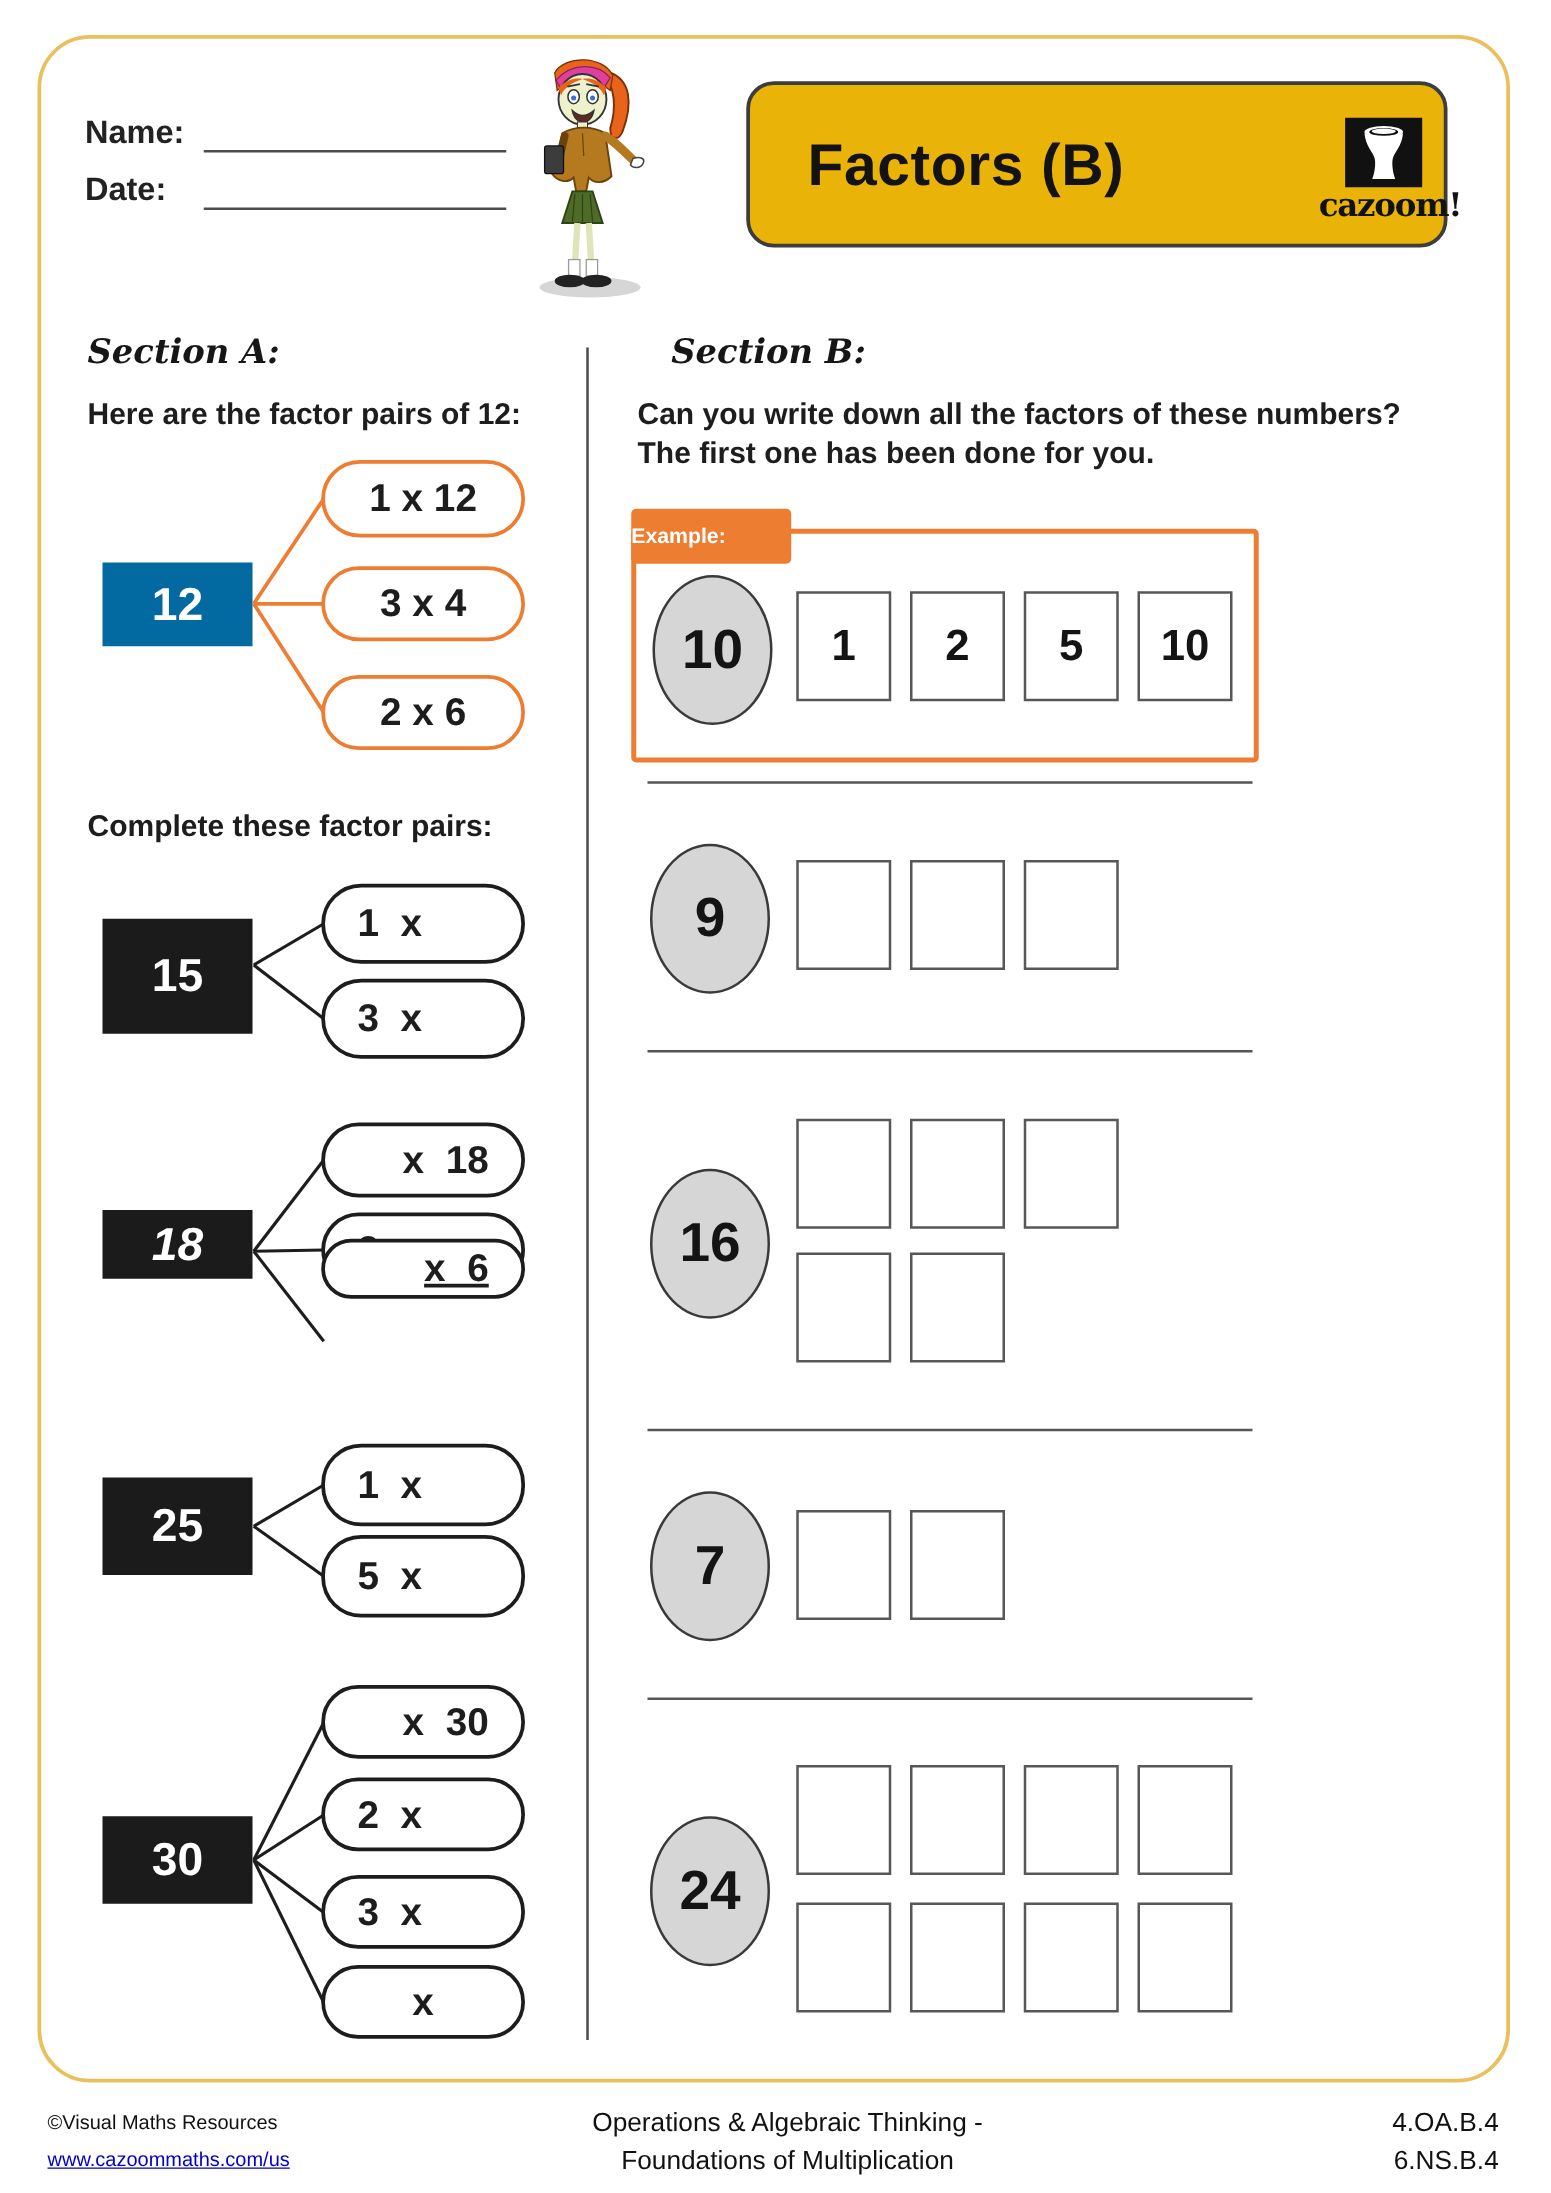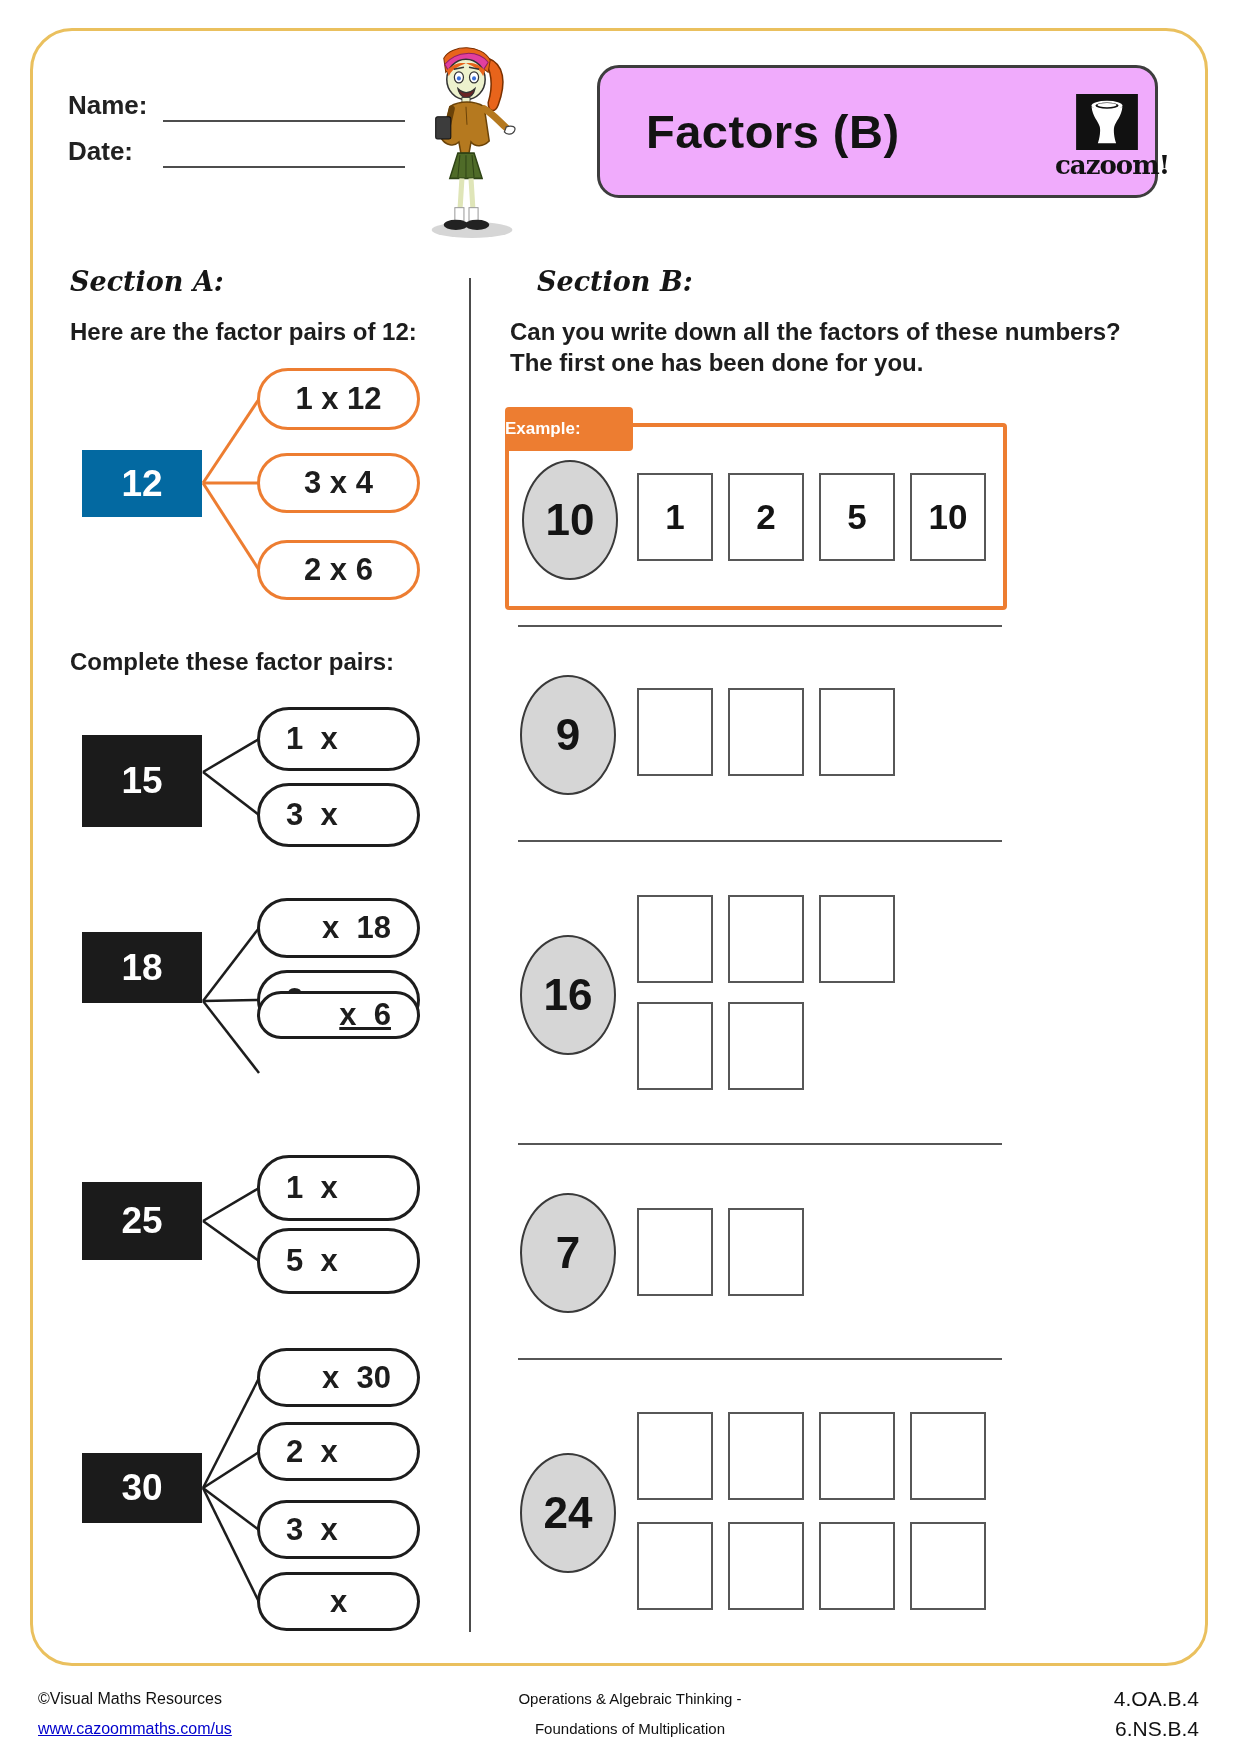--- a/index.html
+++ b/index.html
@@ -10,21 +10,21 @@
   .page-border {
     position:absolute; left:30px; top:28px; width:1178px; height:1638px;
     border:3px solid #eac05e; border-radius:42px; box-sizing:border-box;
   }
   
   .field-label { position:absolute; font-weight:bold; font-size:26px; color:#222; }
   .writeline { position:absolute; left:163px; width:242px; height:2px; background:#4d4d4d; }
   .char-illu { position:absolute; left:413px; top:40px; width:112px; height:202px; }
   .titlebox {
     position:absolute; left:597px; top:65px; width:561px; height:133px;
-    background:#f0abfc; border:3px solid #3d3d3d; border-radius:22px; box-sizing:border-box;
+    background:#eab308; border:3px solid #3d3d3d; border-radius:22px; box-sizing:border-box;
     display:flex; align-items:center; padding-left:46px;
   }
   .titlebox .title { font-weight:bold; font-size:47px; color:#131313; letter-spacing:0.5px; }
   .logo { position:absolute; left:455px; top:26px; width:104px; text-align:center; }
   .logo svg { display:block; margin:0 auto; }
   .logo-text { font-family:"DejaVu Serif", serif; font-weight:bold; font-size:26px; color:#121212; letter-spacing:-1px; }
   
   .section-h { position:absolute; font-family:"DejaVu Serif", serif; font-style:italic; font-weight:bold; font-size:27px; color:#161616; }
   .btext { position:absolute; font-weight:bold; font-size:24px; color:#1d1d1d; }
   .divider-v { position:absolute; left:469px; top:278px; width:2px; height:1354px; background:#4c4c4c; }
@@ -62,21 +62,21 @@
   }
   .sqrow { position:absolute; left:637px; display:flex; gap:15px; }
   .sq {
     width:76px; height:88px; background:#fff; border:2px solid #575757; box-sizing:border-box;
     display:flex; align-items:center; justify-content:center; font-weight:bold; font-size:35px; color:#141414;
   }
   .sep { position:absolute; left:518px; width:484px; height:2px; background:#565656; }
   
   .footer-left  { position:absolute; left:38px;  top:1684px; font-size:16px; line-height:30px; color:#111; }
   .footer-link  { color:#0000cc; text-decoration:underline; }
-  .footer-center{ position:absolute; left:400px; top:1684px; width:460px; text-align:center; font-size:15px; line-height:30px; color:#111; }
+  .footer-center{ position:absolute; left:400px; top:1684px; width:460px; text-align:center; font-size:21px; line-height:30px; color:#111; }
   .footer-right { position:absolute; right:42px; top:1684px; text-align:right; font-size:21px; line-height:30px; color:#111; }
 </style>
 </head>
 <body>
 
 <div class="page">
   <div class="page-border"></div>
 
   <span class="field-label" style="left:68px; top:90px;">Name:</span>
   <div class="writeline" style="top:120px;"></div>
@@ -170,21 +170,21 @@
   <span class="btext" style="left:70px; top:648px;">Complete these factor pairs:</span>
 
   <div class="numbox black" style="top:735px; height:92px;">15</div>
   <div class="pill black a-left" style="top:707px; height:64px;">
       <span>1  x</span>
     </div>
   <div class="pill black a-left" style="top:783px; height:64px;">
       <span>3  x</span>
     </div>
 
-  <div class="numbox black" style="top:932px; height:71px;">18</div>
+  <div class="numbox black" style="top:968px; height:55px;font-style:italic;">18</div>
   <div class="pill black a-right" style="top:898px; height:60px;">
       <span>x  18</span>
     </div>
   <div class="pill black a-left" style="top:970px; height:60px;">
       <span>2  x</span>
     </div>
   <div class="pill black a-right" style="top:991px; height:48px;text-decoration:underline;">
       <span>x  6</span>
     </div>
 

